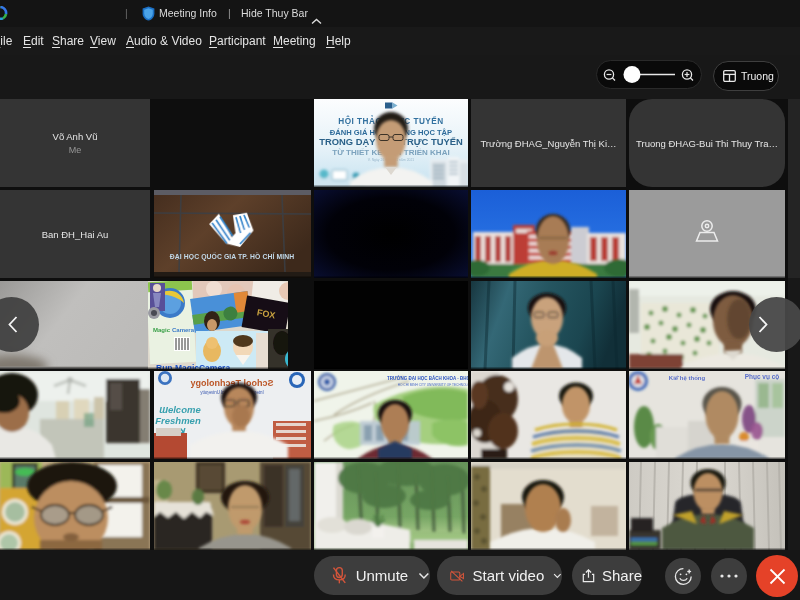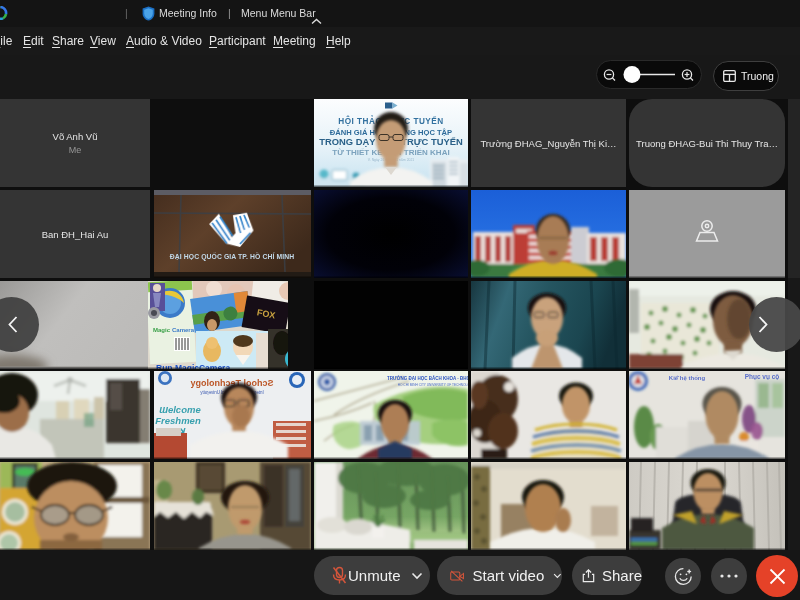--- a/index.html
+++ b/index.html
@@ -34,21 +34,21 @@
   </div>
   <div class="abs ttxt" style="left:125px;top:0;color:#6a6a6a;">|</div>
   <div class="abs" style="left:142px;top:6px;width:13px;height:15px;">
     <svg width="13" height="15" viewBox="0 0 13 15">
       <path d="M6.5 0.5 L12.4 2.6 L12.4 7.2 C12.4 11.2 9.9 13.6 6.5 14.6 C3.1 13.6 0.6 11.2 0.6 7.2 L0.6 2.6 Z" fill="#1b6fc4"></path>
       <path d="M6.5 2.3 L10.8 3.8 L10.8 7.2 C10.8 10.2 9 12.1 6.5 13 C4 12.1 2.2 10.2 2.2 7.2 L2.2 3.8 Z" fill="#4aa3e8"></path>
     </svg>
   </div>
   <div class="abs ttxt" style="left:159px;top:0;">Meeting Info</div>
   <div class="abs ttxt" style="left:228px;top:0;color:#9a9a9a;">|</div>
-  <div class="abs ttxt" style="left:241px;top:0;">Menu Menu Bar</div>
+  <div class="abs ttxt" style="left:241px;top:0;">Hide Thuy Bar</div>
   <div class="abs" style="left:311px;top:11px;width:11px;height:7px;">
     <svg width="11" height="7" viewBox="0 0 11 7">
         <path d="M1 5.5 L5.5 1.5 L10 5.5" fill="none" stroke="#dcdcdc" stroke-width="1.4"></path>
       </svg>
   </div>
   <div class="abs" id="menubar"></div>
   <div class="abs" style="left:0;top:99px;width:788px;height:451px;background:#0e0e0e;"></div>
   <div class="abs menu-item" style="left:-7px;top:27px;"><u>F</u>ile</div>
   <div class="abs menu-item" style="left:23px;top:27px;"><u>E</u>dit</div>
   <div class="abs menu-item" style="left:52px;top:27px;"><u>S</u>hare</div>
@@ -919,21 +919,21 @@
   <div class="abs" style="left:0;top:550px;width:800px;height:50px;background:#161616;"></div>
   <div class="pillbtn" style="left:314px;width:116px;">
     <svg width="17" height="19" viewBox="0 0 17 19" style="margin-left:17px;">
       <g stroke="#d4553b" stroke-width="1.4" fill="none">
         <rect x="5.5" y="1.5" width="6" height="10" rx="3"></rect>
         <path d="M2.5 8.5 C2.5 12 5 14 8.5 14 C12 14 14.5 12 14.5 8.5"></path>
         <line x1="8.5" y1="14" x2="8.5" y2="17.5"></line>
         <line x1="2.5" y1="1.5" x2="14.5" y2="17" stroke-width="1.5"></line>
       </g>
     </svg>
-    <span style="margin-left:0;">Unmute</span>
+    <span style="margin-left:8px;">Unmute</span>
     <svg width="12" height="8" viewBox="0 0 12 8" style="margin-left:10px;">
         <path d="M1.5 1.5 L6 6 L10.5 1.5" fill="none" stroke="#e8e8e8" stroke-width="1.6"></path>
       </svg>
   </div>
   <div class="pillbtn" style="left:437px;width:125px;">
     <svg width="20" height="16" viewBox="0 0 20 16" style="margin-left:13px;">
       <g stroke="#d4553b" stroke-width="1.4" fill="none">
         <rect x="1" y="2.5" width="12.5" height="11" rx="1.5"></rect>
         <path d="M13.5 8.5 L18.5 11.5 L18.5 4.5 Z"></path>
         <line x1="1.5" y1="1" x2="17" y2="15.5" stroke-width="1.5"></line>

